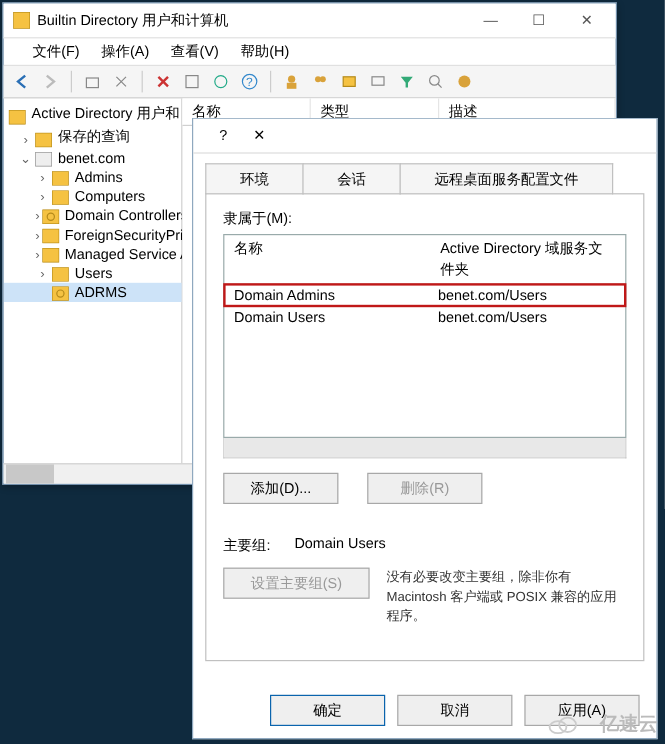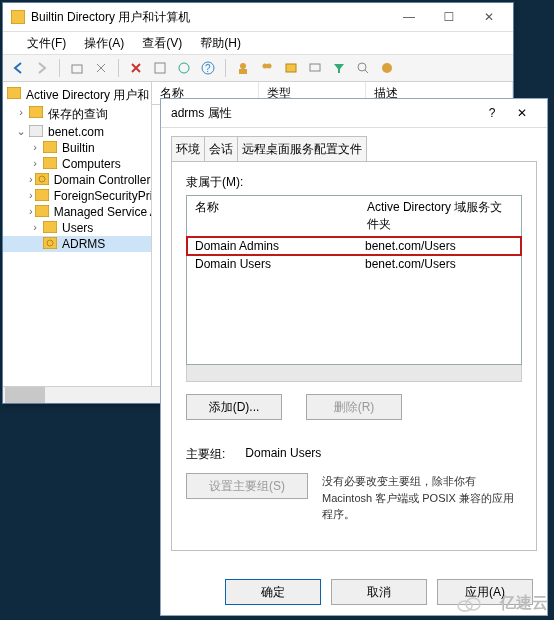--- a/index.html
+++ b/index.html
@@ -8,35 +8,35 @@
   .titlebar .ticon{width:14px;height:14px;margin:0 4px;display:flex}
   .titlebar .title{flex:1;padding-left:2px}
   .winbtn{width:40px;height:28px;display:flex;align-items:center;justify-content:center;color:#555}
   .menubar{height:22px;display:flex;align-items:flex-end;padding:0 22px;gap:14px;border-bottom:1px solid #e0e0e0}
   .menubar span{padding:2px 2px}
   .toolbar{height:26px;display:flex;align-items:center;padding:0 6px;gap:6px;border-bottom:1px solid #d0d0d0;background:#f5f5f5}
   .toolbar .sep{width:1px;height:18px;background:#ccc;margin:0 2px}
   .toolbar .tbtn{width:18px;height:18px;display:flex;align-items:center;justify-content:center}
   .mainbody{display:flex;height:304px}
   .tree{width:148px;border-right:1px solid #d0d0d0;overflow:auto;padding:4px 0}
-  .tree-row{display:flex;align-items:flex-start;padding:1px 2px;gap:2px;white-space:nowrap}
+  .tree-row{display:flex;align-items:flex-end;padding:1px 2px;gap:2px;white-space:nowrap}
   .tree-row.sel{background:#cde3f8}
   .tw{width:12px;text-align:center;color:#666;font-size:11px}
   .ficon{margin-right:3px;display:inline-flex}
   .listhdr{height:22px;display:flex;border-bottom:1px solid #d0d0d0;background:#fff}
   .listhdr>div{padding:3px 8px;border-right:1px solid #e5e5e5}
   .listrow{display:flex;padding:2px 6px;align-items:center;gap:4px}
   .sb{height:16px;background:#f0f0f0;border-top:1px solid #d0d0d0;display:flex}
   .sb .thumb{width:40px;background:#c8c8c8;margin-left:2px}
   
   .dlg{position:absolute;background:#fff;border:1px solid #8fa8bf}
   .dlgtitle{height:28px;display:flex;align-items:center;padding:0 10px;border-bottom:1px solid #ddd}
   .dlgtitle .title{flex:1}
   .tabs{display:flex;flex-wrap:wrap;padding:8px 10px 0;gap:0}
-  .tab{padding:4px 4px;border:1px solid #c0c0c0;border-bottom:none;background:#f5f5f5;margin-right:-1px;margin-bottom:-1px;position:relative}
+  .tab{padding:4px 28px;border:1px solid #c0c0c0;border-bottom:none;background:#f5f5f5;margin-right:-1px;margin-bottom:-1px;position:relative}
   .tab.active{background:#fff;font-weight:bold;z-index:2}
   .tabbody{margin:0 10px;border:1px solid #c0c0c0;padding:12px 14px 14px;height:390px;box-sizing:border-box;position:relative}
   .memberbox{border:1px solid #9aa;height:168px;margin-top:4px}
   .memberhdr{display:flex;border-bottom:1px solid #ddd}
   .memberhdr>div{padding:3px 8px}
   .mrow{display:flex;padding:2px 8px}
   .mrow.hl{outline:2px solid #c01818;outline-offset:-1px}
   .btnrow{display:flex;gap:24px;margin-top:12px}
   .btn{min-width:74px;height:24px;border:1px solid #a8a8a8;background:#efefef;display:inline-flex;align-items:center;justify-content:center;padding:0 10px}
   .btn.dis{color:#999}
@@ -180,21 +180,21 @@
           </span>
           <span>benet.com</span>
         </div>
       <div class="tree-row" style="padding-left:26px">
           <span class="tw">›</span>
           <span class="ficon">
             <svg width="14" height="12">
               <rect width="14" height="12" fill="#f5c242" stroke="#b58a1a"></rect>
             </svg>
           </span>
-          <span>Builtin</span>
+          <span>Admins</span>
         </div>
       <div class="tree-row" style="padding-left:26px">
           <span class="tw">›</span>
           <span class="ficon">
             <svg width="14" height="12">
               <rect width="14" height="12" fill="#f5c242" stroke="#b58a1a"></rect>
             </svg>
           </span>
           <span>Computers</span>
         </div>
@@ -264,21 +264,20 @@
       </div>
     </div>
   </div>
   <div class="sb">
       <div class="thumb"></div>
     </div>
 </div>
 
 <div class="dlg" style="left:160px;top:98px;width:386px;height:516px">
   <div class="dlgtitle">
-    <span class="title">adrms 属性</span>
     <span style="width:30px;text-align:center">?</span>
     <span style="width:30px;text-align:center">✕</span>
   </div>
   <div class="tabs">
     <div class="tab">环境</div>
     <div class="tab">会话</div>
     <div class="tab">远程桌面服务配置文件</div>
   </div>
   <div class="tabbody">
     <div>隶属于(M):</div>

